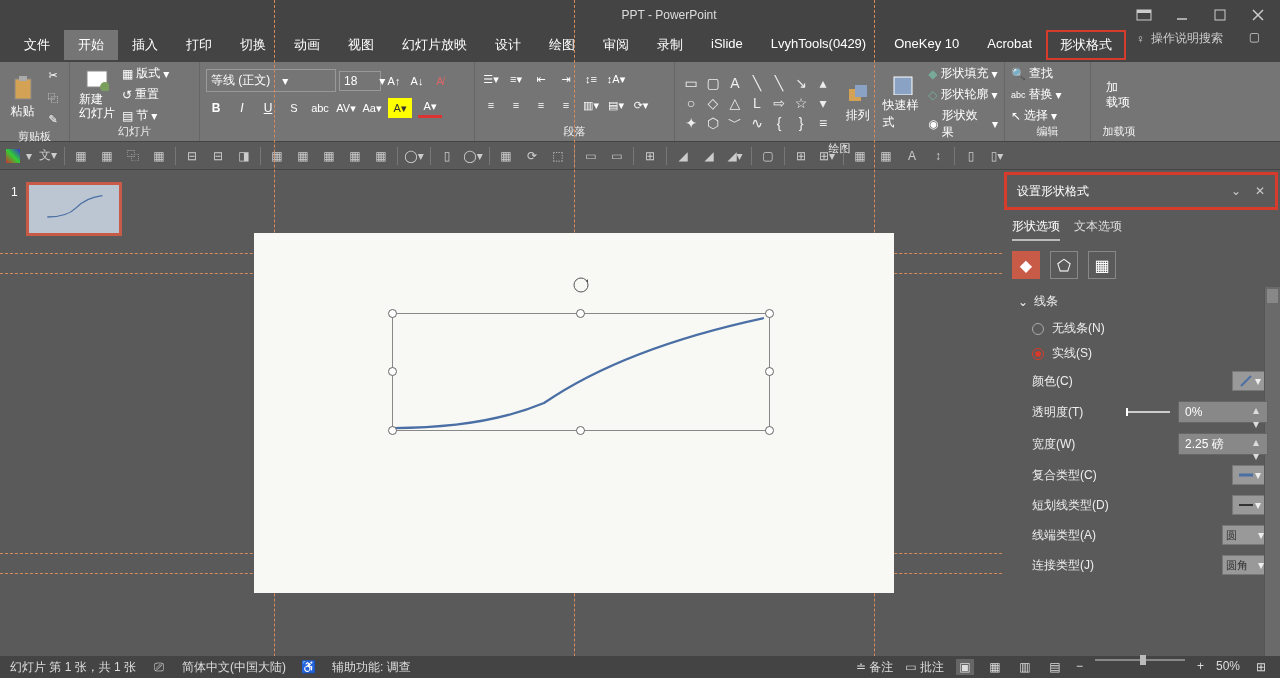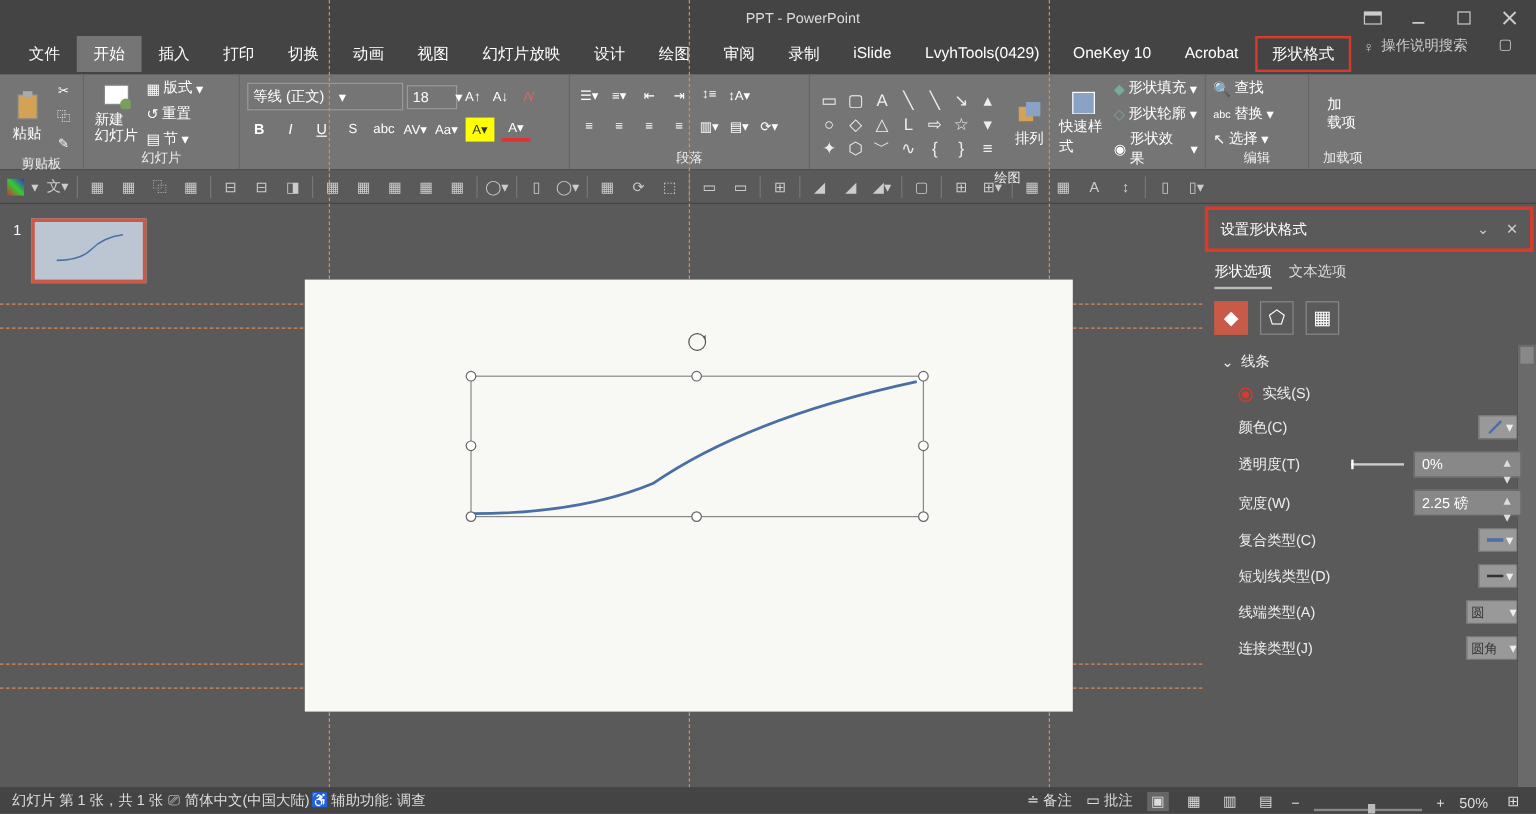--- a/index.html
+++ b/index.html
@@ -59,22 +59,22 @@
 .radio.checked{border-color:#d63b2b}
 .radio.checked::after{content:"";width:6px;height:6px;background:#d63b2b;border-radius:50%}
 .fp-prop{display:flex;align-items:center;justify-content:space-between;padding:5px 0 5px 14px;font-size:12px;color:#eee}
 .fp-swatch{width:36px;height:20px;background:#999;border:1px solid #777;display:flex;align-items:center;justify-content:center;gap:2px}
 .fp-input{width:90px;height:22px;background:#888;border:1px solid #666;color:#fff;display:flex;align-items:center;padding:0 18px 0 6px;position:relative;font-size:11px}
 .spin{position:absolute;right:2px;top:1px;bottom:1px;width:12px;display:flex;flex-direction:column;font-size:7px;color:#ddd}
 .slider{width:44px;height:2px;background:#ccc;position:relative}
 .slider::after{content:"";position:absolute;left:0;top:-3px;width:2px;height:8px;background:#fff}
 .fp-scroll{position:absolute;right:0;top:0;bottom:0;width:16px;background:#6a6a6a;border-left:1px solid #555}
 .fp-scroll-thumb{position:absolute;left:2px;right:2px;top:2px;height:14px;background:#888}
-.statusbar{position:absolute;bottom:0;left:0;right:0;height:22px;background:#444;display:flex;align-items:center;padding:0 10px;color:#ddd;font-size:11px;}
-.sb-right{margin-left:auto;display:flex;align-items:flex-end;gap:12px}
+.statusbar{position:absolute;bottom:0;left:0;right:0;height:22px;background:#444;display:flex;align-items:center;padding:0 10px;color:#ddd;font-size:11px;gap:14px}
+.sb-right{margin-left:auto;display:flex;align-items:flex-start;gap:12px}
 .sb-ico{width:18px;height:16px;display:flex;align-items:center;justify-content:center}
 .zoom-slider{width:90px;height:2px;background:#888;position:relative}
 .zoom-slider::after{content:"";position:absolute;left:50%;top:-4px;width:6px;height:10px;background:#bbb}
 svg{display:block}
 </style>
 </head>
 <body>
 
 <div class="titlebar">
   <div class="tb-left"></div>
@@ -441,20 +441,24 @@
     </div>
     <div class="fp-body">
       <div class="fp-scroll">
           <div class="fp-scroll-thumb"></div>
         </div>
       <div class="fp-section">
           <span>⌄</span>
           <span>线条</span>
         </div>
       <div class="fp-radio">
+          <div class="radio"></div>
+          <span>无线条(N)</span>
+        </div>
+      <div class="fp-radio">
           <div class="radio checked"></div>
           <span>实线(S)</span>
         </div>
 
       <div class="fp-prop">
           <span>颜色(C)</span>
         <div class="fp-swatch">
             <svg width="14" height="14">
               <line x1="2" y1="12" x2="12" y2="2" stroke="#4a6fa5" stroke-width="2"></line>
             </svg>

